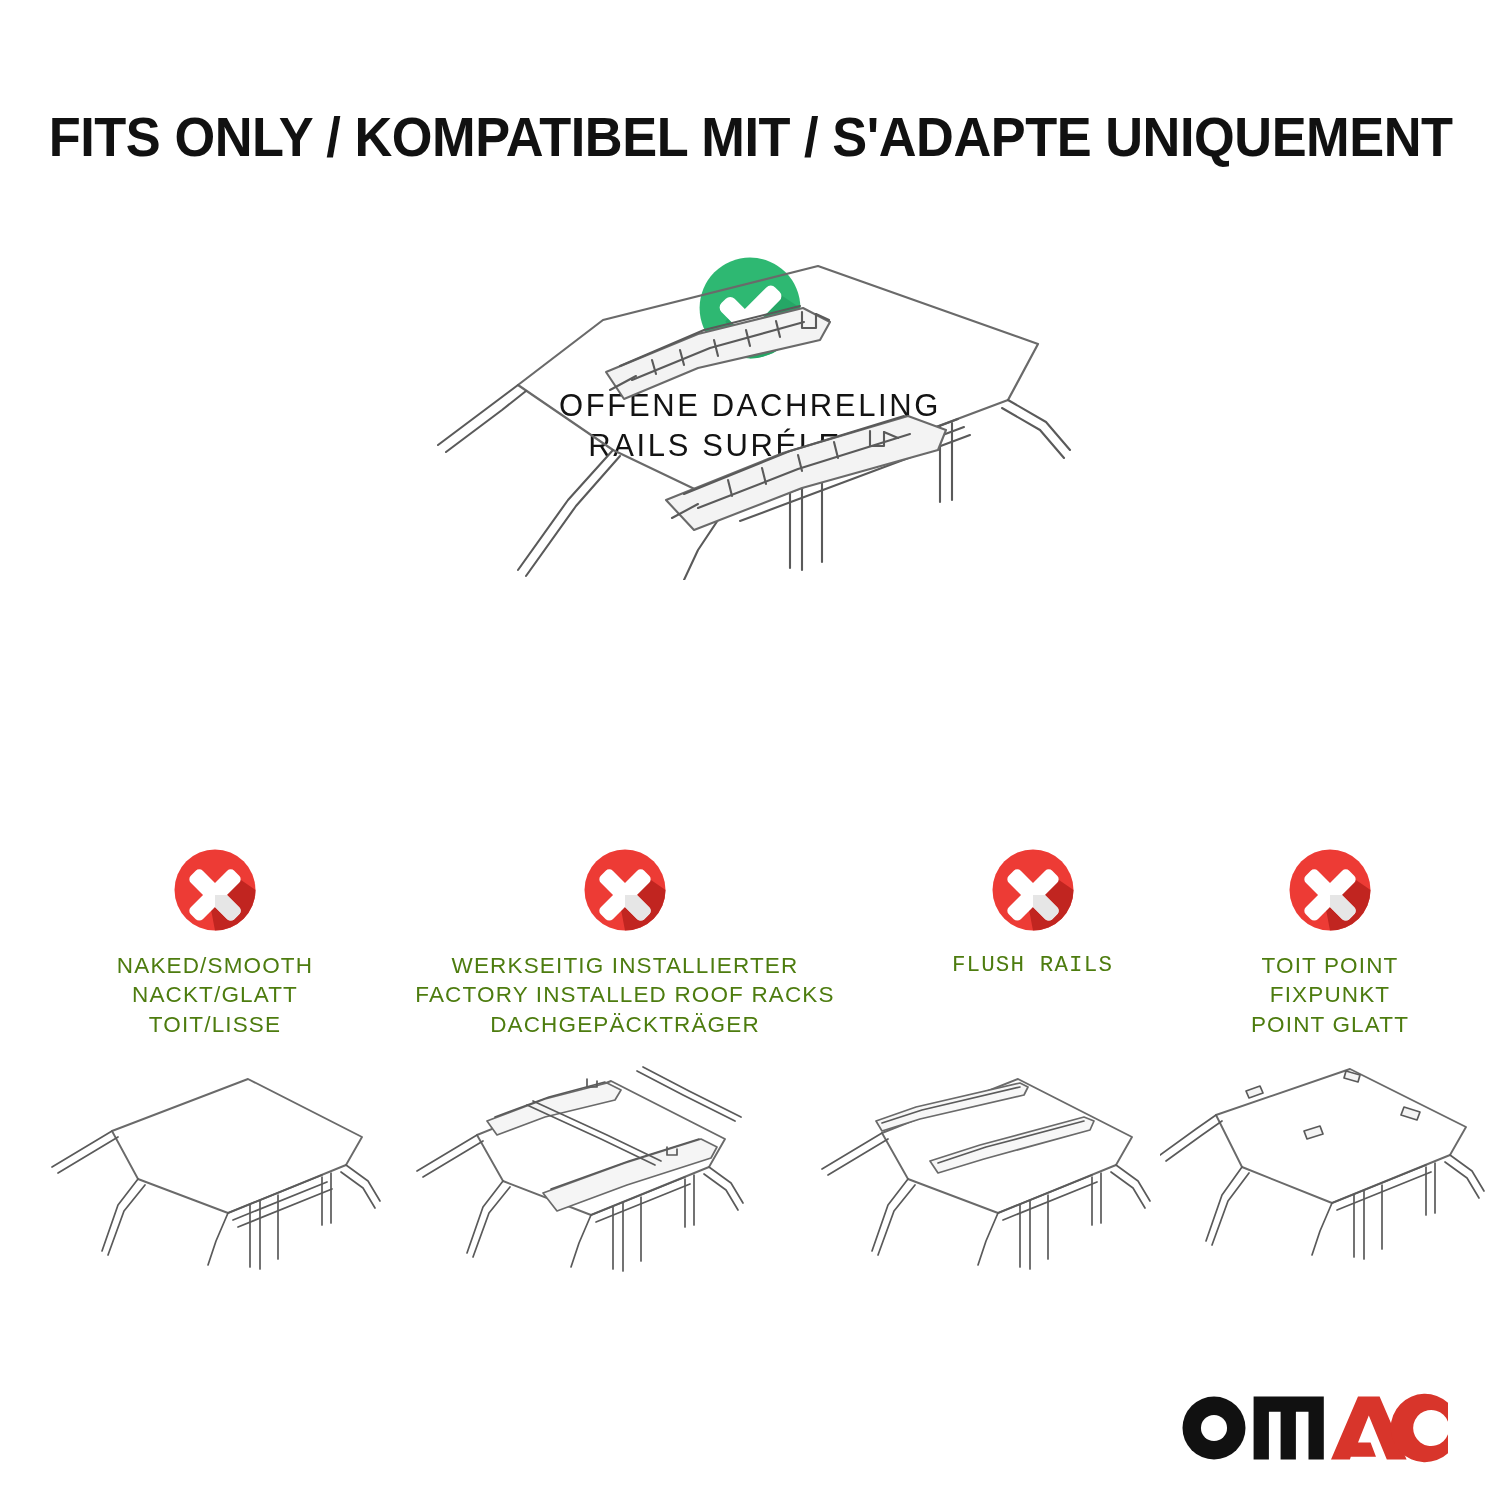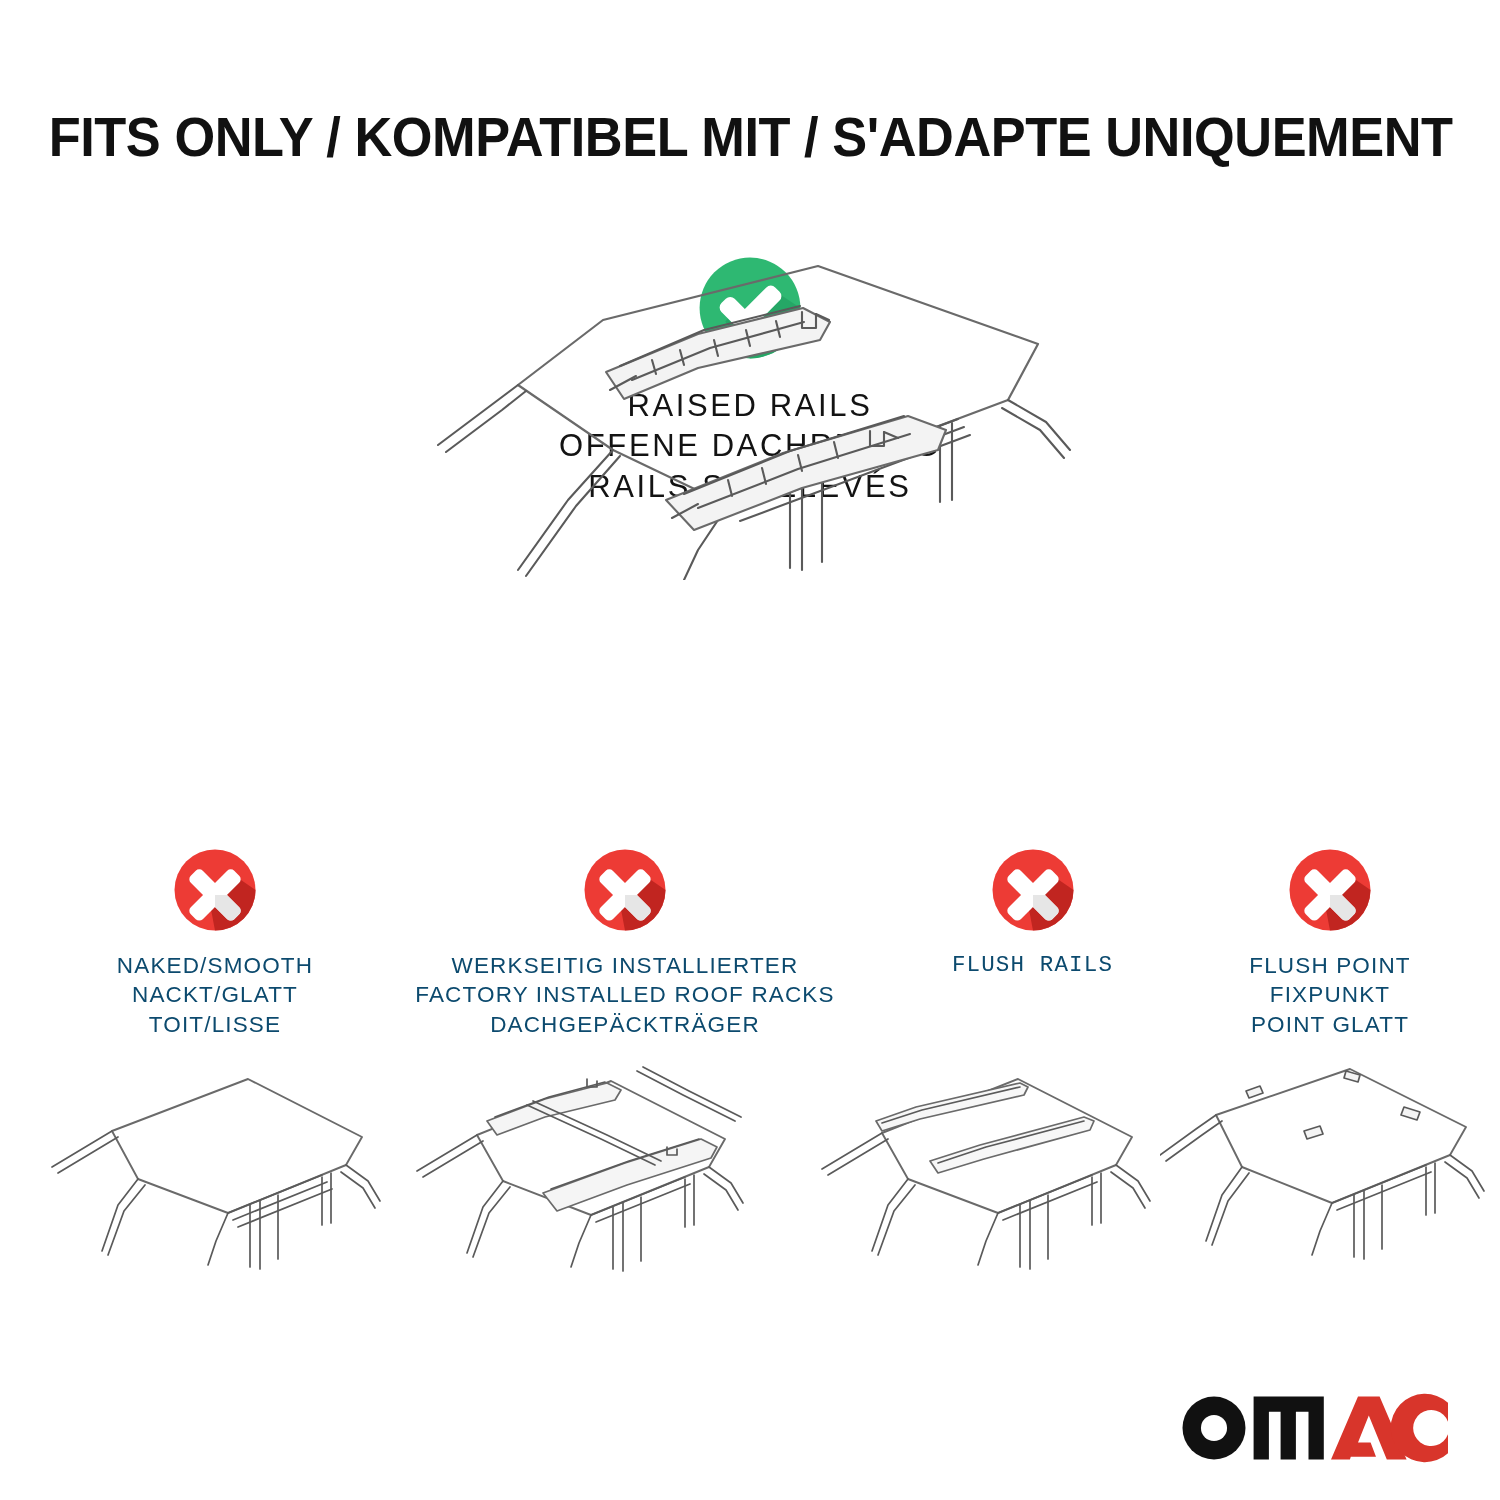--- a/index.html
+++ b/index.html
@@ -72,21 +72,21 @@
   .col .icon-wrap{width:90px;height:90px;}
   .col .icon-wrap svg{width:90px;height:90px;}
 
   .col-label{
     margin-top:16px;
     font-size:22.5px;
     line-height:1.30;
     letter-spacing:1.15px;
     font-weight:400;
     text-align:center;
-    color:#0c4a6e;
+    color:#4d7c0f;
   }
   .col-label div{white-space:nowrap;}
 
   .col-art{
     position:absolute;
     top:205px;
   }
   .col-art svg{display:block;}
 
   
@@ -125,21 +125,20 @@
 
   <div class="icon-wrap">
     <svg viewBox="0 0 100 100" xmlns="http://www.w3.org/2000/svg">
       <circle cx="50" cy="50" r="45" fill="#2eb872"></circle>
       <path d="M50 95 A45 45 0 0 0 95 50 L66.5 31 L48 62 L36 52 L28 62 Z" fill="#23a263" opacity="0.75"></path>
       <path d="M41.5 70.5 L24.5 53.5 a5.6 5.6 0 0 1 0 -7.9 l3.9 -3.9 a5.6 5.6 0 0 1 7.9 0 L45.4 50.8 L64.6 31.6 a5.6 5.6 0 0 1 7.9 0 l3.9 3.9 a5.6 5.6 0 0 1 0 7.9 L49.4 70.5 a5.6 5.6 0 0 1 -7.9 0 Z" fill="#ffffff"></path>
     </svg>
   </div>
 
   <div class="hero-label">
-    <div>RAISED RAILS</div>
     <div>OFFENE DACHRELING</div>
     <div>RAILS SURÉLEVÉS</div>
   </div>
 </div>
 
 <div class="hero-art">
   <svg viewBox="0 0 720 330" xmlns="http://www.w3.org/2000/svg" fill="none" stroke="#5a5a5a" stroke-width="2.1" stroke-linecap="round" stroke-linejoin="round">
 
     <path d="M120 135 L205 70 L420 16 L640 94 L610 150 L330 255 L215 200 Z" stroke="#6a6a6a" stroke-width="2.2"></path>
 
@@ -239,21 +238,21 @@
   <div class="col" id="col-4">
     <div class="icon-wrap">
       <svg viewBox="0 0 100 100" xmlns="http://www.w3.org/2000/svg">
         <circle cx="50" cy="50" r="45" fill="#ed3b35"></circle>
         <path d="M50 95 A45 45 0 0 0 95 50 L66 30 L50 46 L34 62 L46 74 Z" fill="#b5201c" opacity="0.8"></path>
         <path d="M50 42.2 L63.6 28.6 a5.5 5.5 0 0 1 7.8 0 l5.5 5.5 a5.5 5.5 0 0 1 0 7.8 L63.3 55.5 L76.9 69.1 a5.5 5.5 0 0 1 0 7.8 l-5.5 5.5 a5.5 5.5 0 0 1 -7.8 0 L50 68.8 L36.4 82.4 a5.5 5.5 0 0 1 -7.8 0 l-5.5 -5.5 a5.5 5.5 0 0 1 0 -7.8 L36.7 55.5 L23.1 41.9 a5.5 5.5 0 0 1 0 -7.8 l5.5 -5.5 a5.5 5.5 0 0 1 7.8 0 Z" fill="#ffffff"></path>
         <path d="M50 55.5 L63.3 55.5 L76.9 69.1 a5.5 5.5 0 0 1 0 7.8 l-5.5 5.5 a5.5 5.5 0 0 1 -7.8 0 L50 68.8 Z" fill="#e6e6e6"></path>
       </svg>
     </div>
     <div class="col-label">
-      <div>FLUSH POINT</div>
+      <div>TOIT POINT</div>
       <div>FIXPUNKT</div>
       <div>POINT GLATT</div>
     </div>
   </div>
 </div>
 
 <div class="col-art art-1" style="left:50px;top:1055px;">
   <svg width="350" height="250" viewBox="0 0 350 250" xmlns="http://www.w3.org/2000/svg" fill="none" stroke="#5a5a5a" stroke-width="1.7" stroke-linecap="round" stroke-linejoin="round">
     <path d="M62 76 L198 24 L312 82 L296 110 L178 158 L88 124 Z" stroke="#6a6a6a" stroke-width="1.9"></path>
     <path d="M62 76 L42 88 L2 112"></path>

